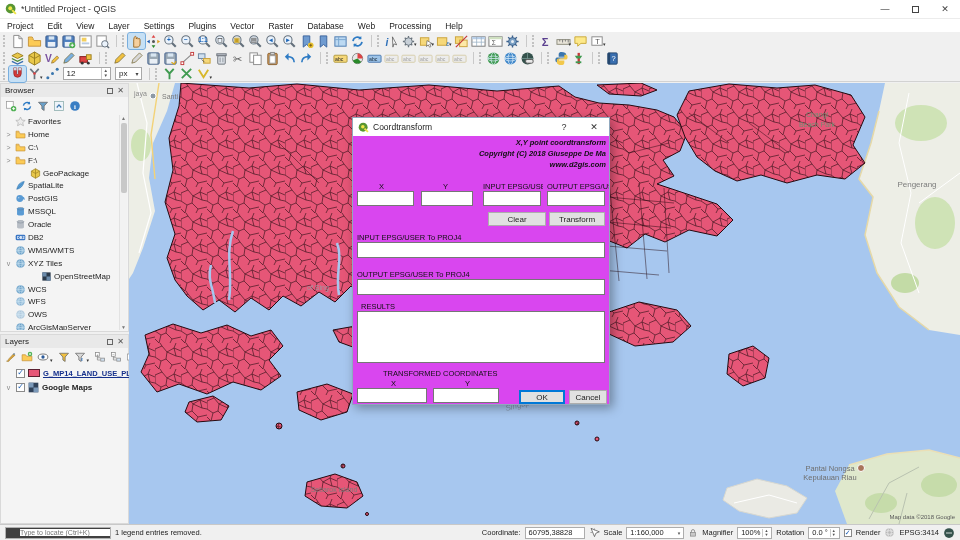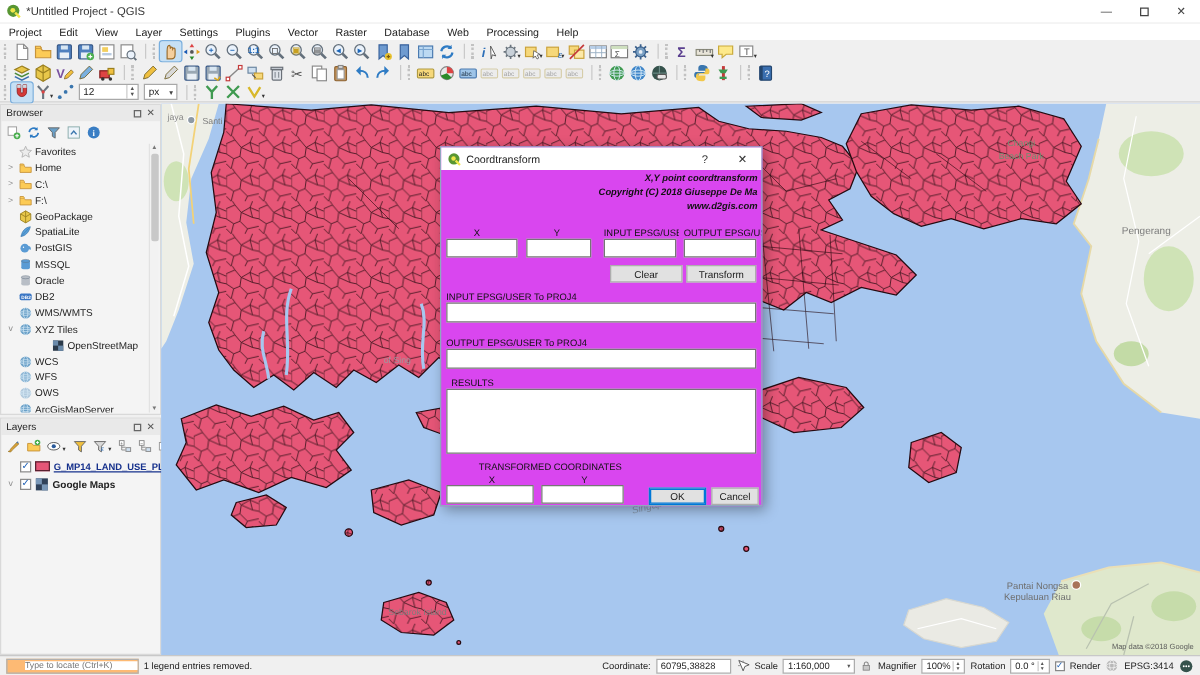--- a/index.html
+++ b/index.html
@@ -69,21 +69,21 @@
 .dlogo{position:absolute;left:3px;top:2px;background:#fff;display:flex;align-items:center;gap:3px;padding:1px 5px 1px 3px}
 .dlogo .t{font-family:"DejaVu Serif",serif;font-weight:bold;font-size:16px;color:#157a24}
 .dusage{position:absolute;left:4px;top:35px;font-size:7.5px;white-space:nowrap;overflow:hidden;right:0}
 .dlab{position:absolute;font-size:7.5px;white-space:nowrap;color:#111}
 .din{position:absolute;height:15px;background:#fff;border:1px solid #767676;font-size:8px;padding:0 2px;font-family:"Liberation Sans",sans-serif}
 .dta{position:absolute;background:#fff;border:1px solid #767676;resize:none;font-size:8px;font-family:"Liberation Sans",sans-serif}
 .dbtn2{position:absolute;height:14px;background:#e1e1e1;border:1px solid #adadad;font-size:8px;display:flex;align-items:center;justify-content:center}
 .dbtn2.ok{border-color:#0078d7;box-shadow:inset 0 0 0 1px #0078d7}
 
 .statusbar{position:absolute;left:0;right:0;bottom:0;height:16px;background:#f0f0f0;border-top:1px solid #c8c8c8;display:flex;align-items:center;gap:4px;padding:0 5px;font-size:7.5px;color:#222}
-.locator{width:106px;height:12px;border:1px solid #b0b0b0;background:#fdba74;display:flex;align-items:center;padding:0 2px;gap:12px}
+.locator{width:106px;height:12px;border:1px solid #b0b0b0;background:#404040;display:flex;align-items:center;padding:0 2px;gap:12px}
 .locator input{border:none;outline:none;width:90px;font-size:7px;font-family:"Liberation Sans",sans-serif;color:#444}
 .sbval{height:12px;border:1px solid #adadad;background:#fff;display:flex;align-items:center;padding:0 3px}
 .sbspin{display:flex;flex-direction:column;font-size:4px;line-height:4px;color:#555;border-left:1px solid #ccc;margin-left:2px;padding-left:1px}
 .statusbar .sp{flex:1}
 .cbx2{width:8px;height:8px;border:1px solid #888;background:#fff;display:flex;align-items:center;justify-content:center;font-size:7px;color:#1d5fb4;line-height:7px}
 </style>
 </head>
 <body>
 
 <div class="titlebar">
@@ -685,21 +685,21 @@
         <div class="trow" style="padding-left: 2px;">
           <span class="texp">&gt;</span>
           <span class="ticon">
             <svg width="11" height="11" viewBox="0 0 16 16">
               <path d="M1.5 5h4.5l1.5 2H14.5V13H1.5z" fill="#fccb56" stroke="#c6933b"></path>
               <path d="M1.5 5V3.2h4l1.2 1.8" fill="#fccb56" stroke="#c6933b"></path>
             </svg>
           </span>
           <span class="tlab">F:\</span>
         </div>
-        <div class="trow" style="padding-left: 2px;">
+        <div class="trow" style="padding-left: 17px;">
           <span class="texp"></span>
           <span class="ticon">
             <svg width="11" height="11" viewBox="0 0 16 16">
               <path d="M8 1l6 3.5v7L8 15l-6-3.5v-7z" fill="#e8c74a" stroke="#9a7f1f"></path>
               <path d="M8 1v14M2 4.5l6 3.5 6-3.5" fill="none" stroke="#9a7f1f"></path>
             </svg>
           </span>
           <span class="tlab">GeoPackage</span>
         </div>
         <div class="trow" style="padding-left: 2px;">

